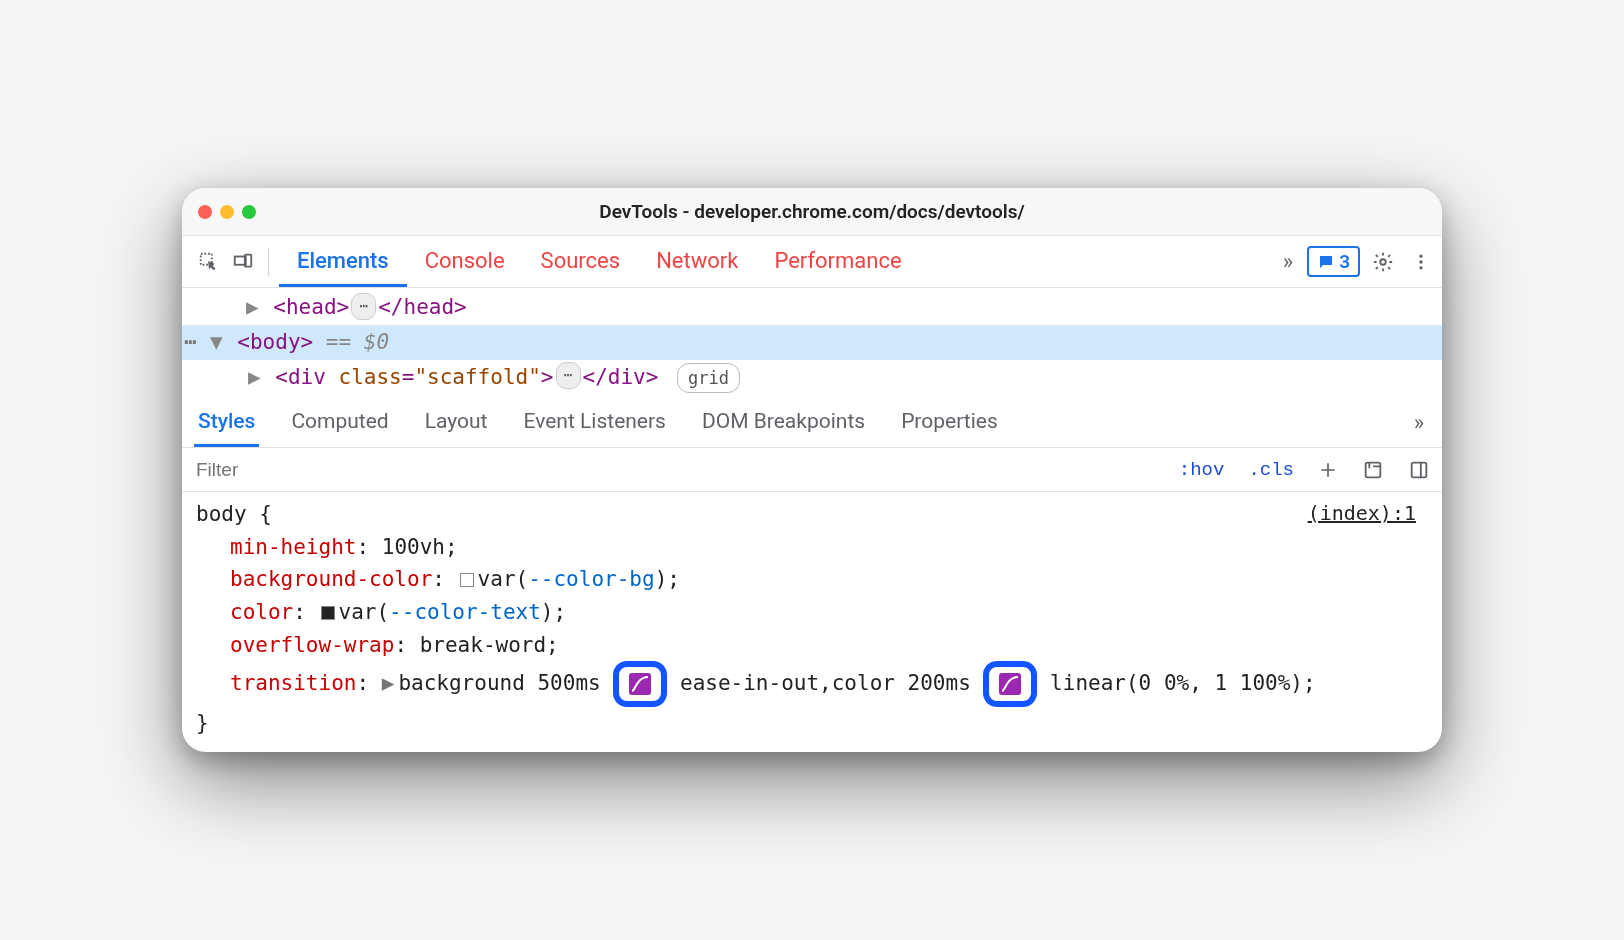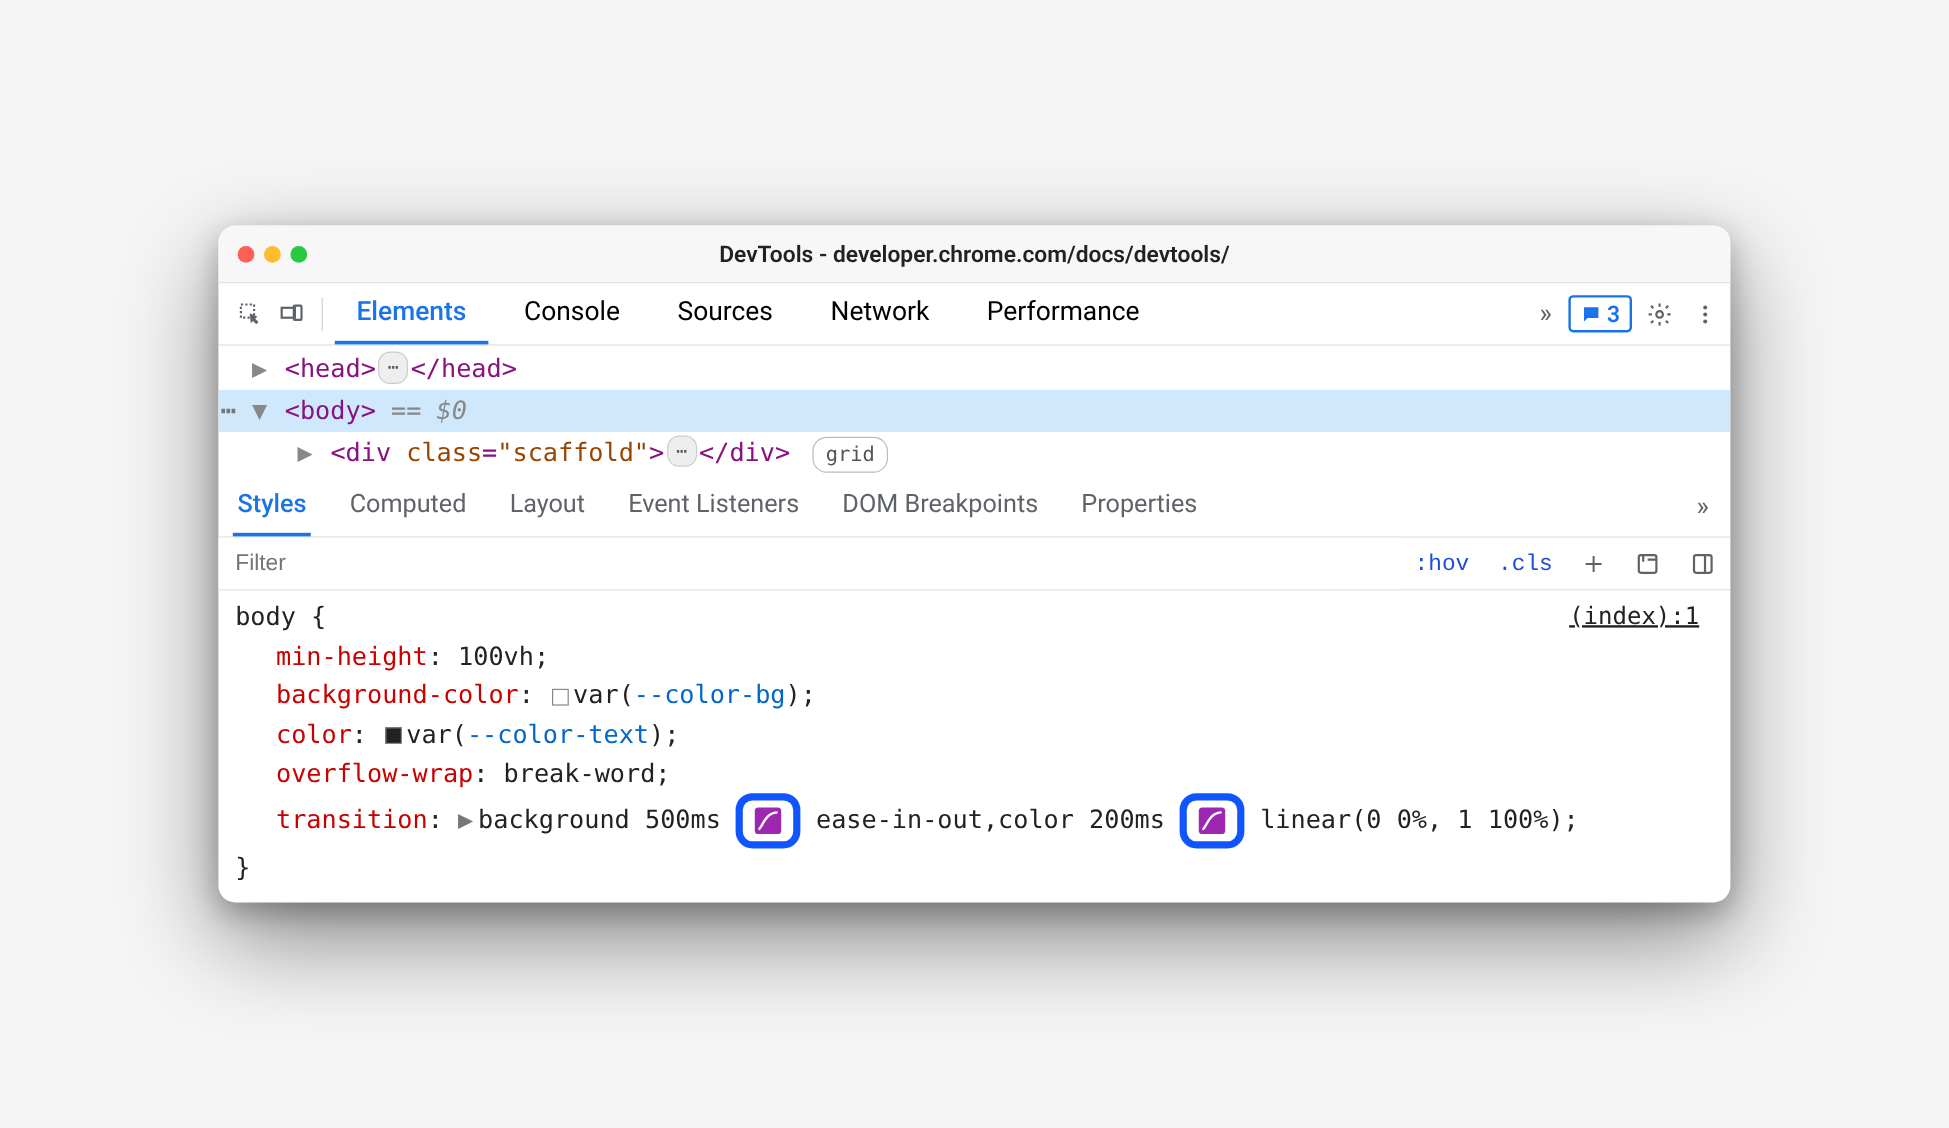--- a/index.html
+++ b/index.html
@@ -8,21 +8,21 @@
   background: #f5f5f5;
   width: 1624px;
   height: 940px;
   display: flex;
   align-items: center;
   justify-content: center;
 }
 .window {
   width: 1260px;
   background: #fff;
-  border-radius: 14px;
+  border-radius: 24px;
   box-shadow: 0 30px 80px rgba(0,0,0,0.45), 0 8px 24px rgba(0,0,0,0.25);
   overflow: hidden;
 }
 .titlebar {
   height: 48px;
   display: flex;
   align-items: center;
   padding: 0 16px;
   background: #f7f7f7;
   border-bottom: 1px solid #e0e0e0;
@@ -48,26 +48,26 @@
   border-bottom: 1px solid #e0e0e0;
   padding: 0 6px 0 12px;
   gap: 4px;
 }
 .tool-icon {
   width: 30px; height: 30px;
   display: flex; align-items: center; justify-content: center;
   color: #5f6368;
 }
 .tool-divider { width: 1px; height: 28px; background: #d0d0d0; margin: 0 6px; }
-.tabs { display: flex; align-items: stretch; height: 100%; gap: 12px; }
+.tabs { display: flex; align-items: stretch; height: 100%; gap: 0; }
 .tab {
   padding: 0 18px;
   display: flex; align-items: center;
   font-size: 22px;
-  color: #000000;
+  color: #ef4444;
   border-bottom: 3px solid transparent;
   cursor: pointer;
 }
 .tab.active { color: #1a73e8; border-bottom-color: #1a73e8; font-weight: 500; }
 .toolbar-right { margin-left: auto; display: flex; align-items: center; gap: 8px; }
 .chevrons { font-size: 22px; color: #5f6368; padding: 0 6px;}
 .issues-badge {
   display: flex; align-items: center; gap: 4px;
   border: 2px solid #1a73e8; border-radius: 4px;
   padding: 2px 8px; color: #1a73e8; font-size: 19px; font-weight: 600;
@@ -201,21 +201,21 @@
         <svg width="20" height="20" viewBox="0 0 24 24" fill="#5f6368">
             <circle cx="12" cy="5" r="2"></circle>
             <circle cx="12" cy="12" r="2"></circle>
             <circle cx="12" cy="19" r="2"></circle>
           </svg>
       </div>
     </div>
   </div>
 
   <div class="dom-panel">
-    <div class="dom-line" style="padding-left:28px;">
+    <div class="dom-line" style="padding-left:28px;margin-left:36px;">
       <span class="twisty">▶</span>
       <span class="tag">&lt;head&gt;</span><span class="ellipsis-badge">⋯</span><span class="tag">&lt;/head&gt;</span>
     </div>
     <div class="dom-line selected" style="padding-left:28px;">
       <span class="dom-dots">⋯</span>
       <span class="twisty">▼</span>
       <span class="tag">&lt;body&gt;</span><span class="eq-dollar"> == $0</span>
     </div>
     <div class="dom-line" style="padding-left:66px;">
       <span class="twisty">▶</span>

